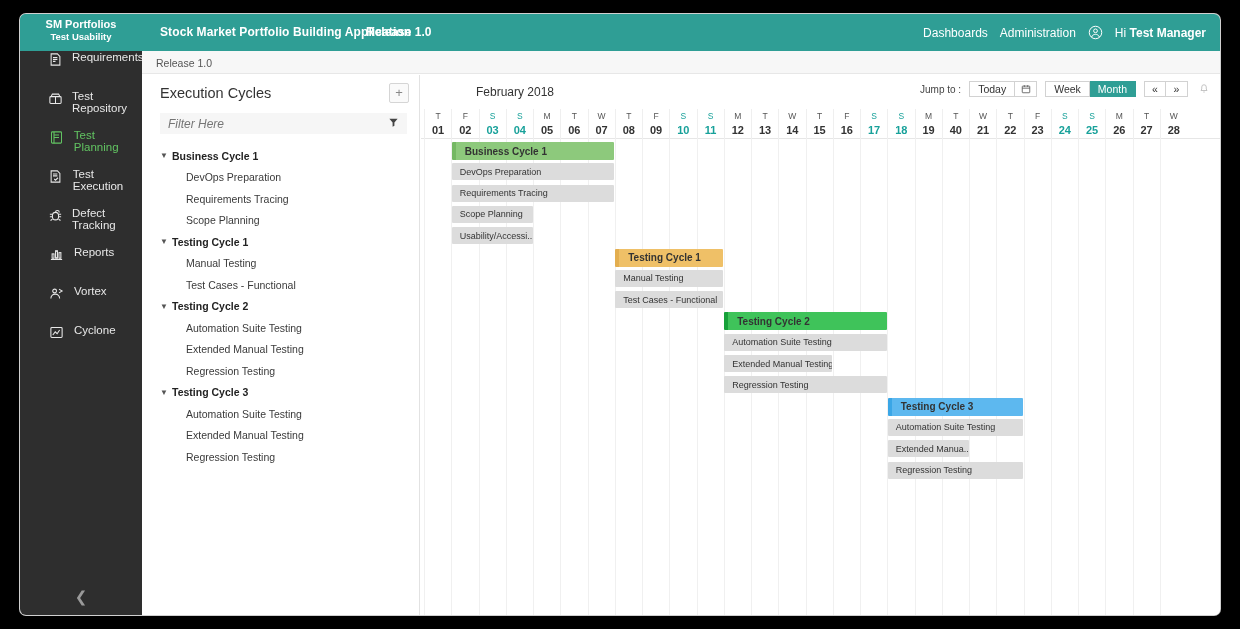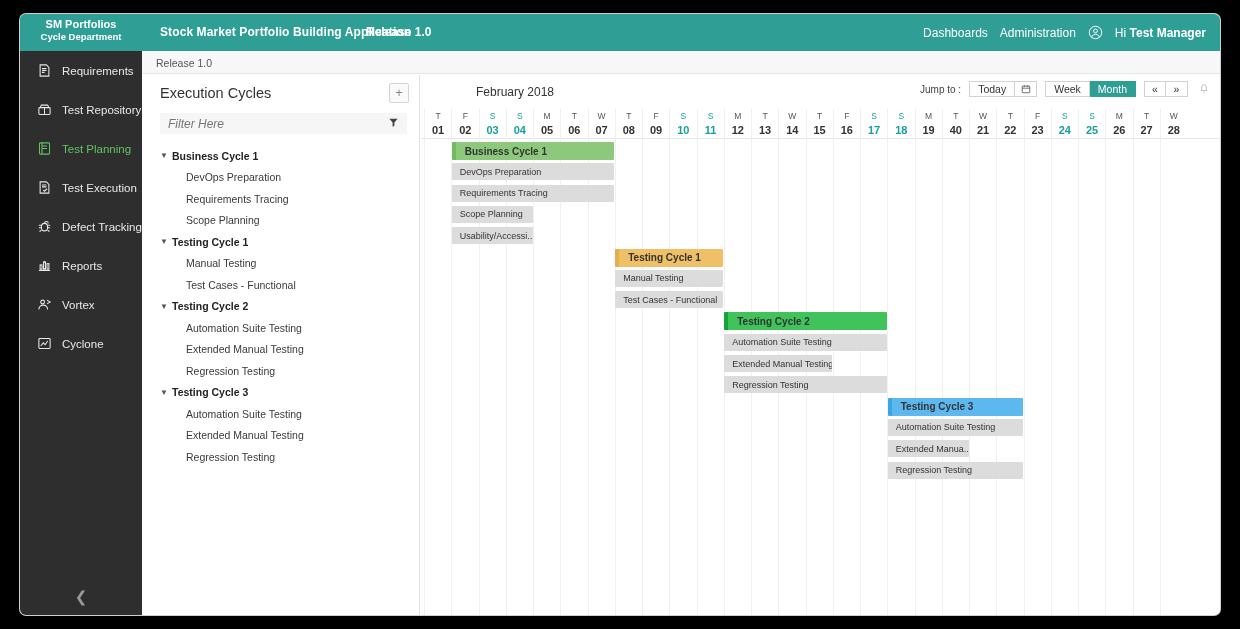--- a/index.html
+++ b/index.html
@@ -46,24 +46,25 @@
   .avatar-icon { display: inline-flex; }
   .hi-user { font-size: 12px; }
   .hi-user b { font-weight: bold; }
 
   
   .sidenav {
     position: absolute; left: 0; top: 37px; width: 122px; bottom: 0;
     background: #2e2e2e;
   }
   .nav-item {
-    display: flex; align-items: center; gap: 9px;
+    display: flex; gap: 9px;
     height: 39px; padding-left: 16px;
     color: #e8e8e8; font-size: 11.5px;
     cursor: pointer;
+    margin-left: 12px;
   }
   .nav-item.active { color: #62c462; }
   .nav-item .nico { width: 17px; height: 17px; display: flex; align-items: center; justify-content: center; }
   .nav-item .nico svg { display: block; }
   .collapse-btn {
     position: absolute; left: 0; bottom: 0; width: 122px; height: 36px;
     display: flex; align-items: center; justify-content: center;
     color: #9a9a9a; font-size: 15px; cursor: pointer;
   }
 
@@ -148,21 +149,21 @@
   .bar.sum-blue   { background: #5db8ef; border-left: 4px solid #3aa6e6; }
 </style>
 </head>
 <body>
 
 <div id="frame">
 
   <div class="topbar">
     <div class="brand">
       <div class="brand-title">SM Portfolios</div>
-      <div class="brand-sub">Cycle Department</div>
+      <div class="brand-sub">Test Usability</div>
     </div>
     <div class="app-title">Stock Market Portfolio Building Application</div>
     <div class="release-top">Release 1.0</div>
     <div class="topnav">
       <a href="#">Dashboards</a>
       <a href="#">Administration</a>
       <span class="avatar-icon">
         <svg width="15" height="15" viewBox="0 0 24 24" fill="none" stroke="#ffffff" stroke-width="1.6">
           <circle cx="12" cy="12" r="10"></circle>
             <circle cx="12" cy="9.3" r="3"></circle>

